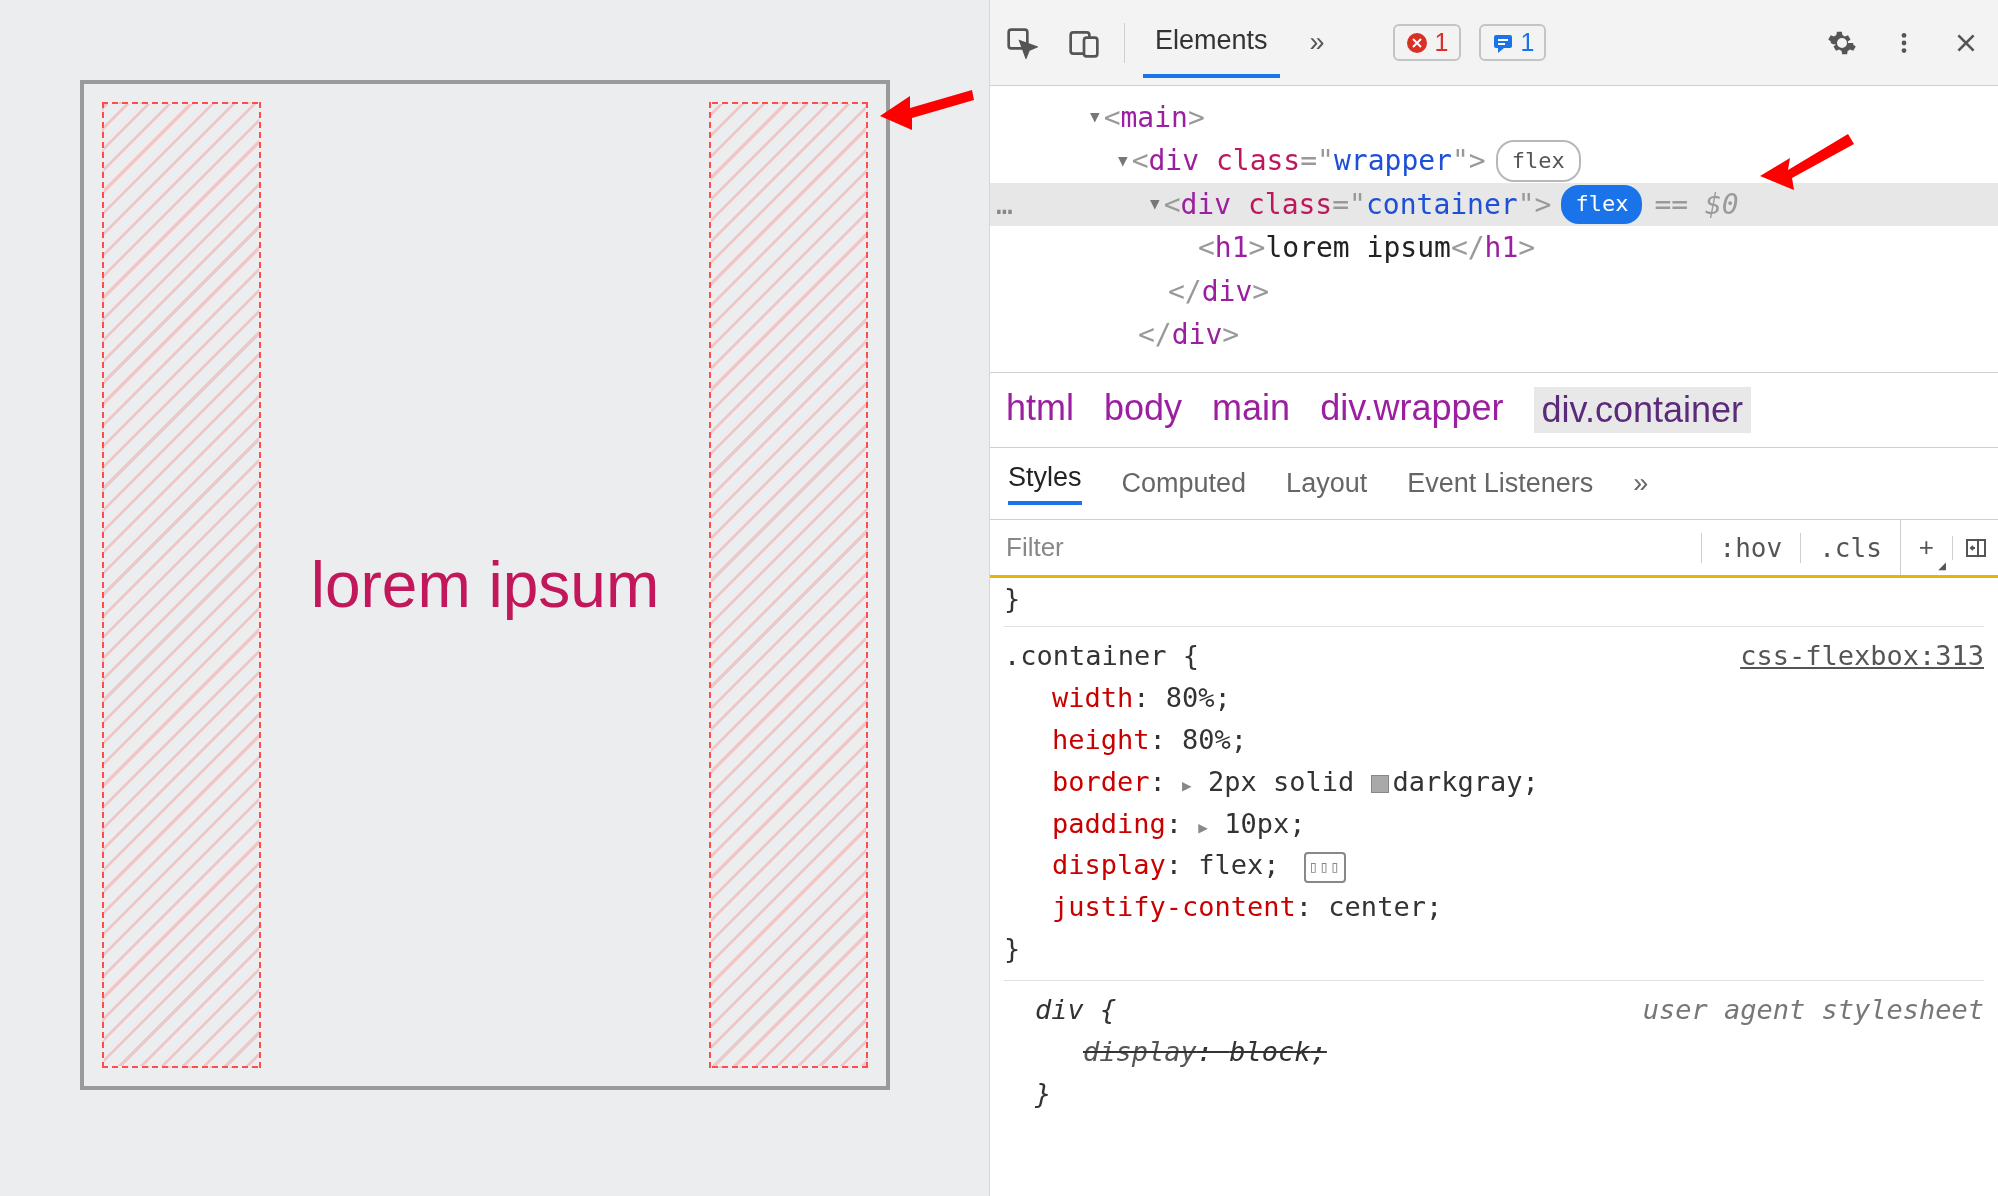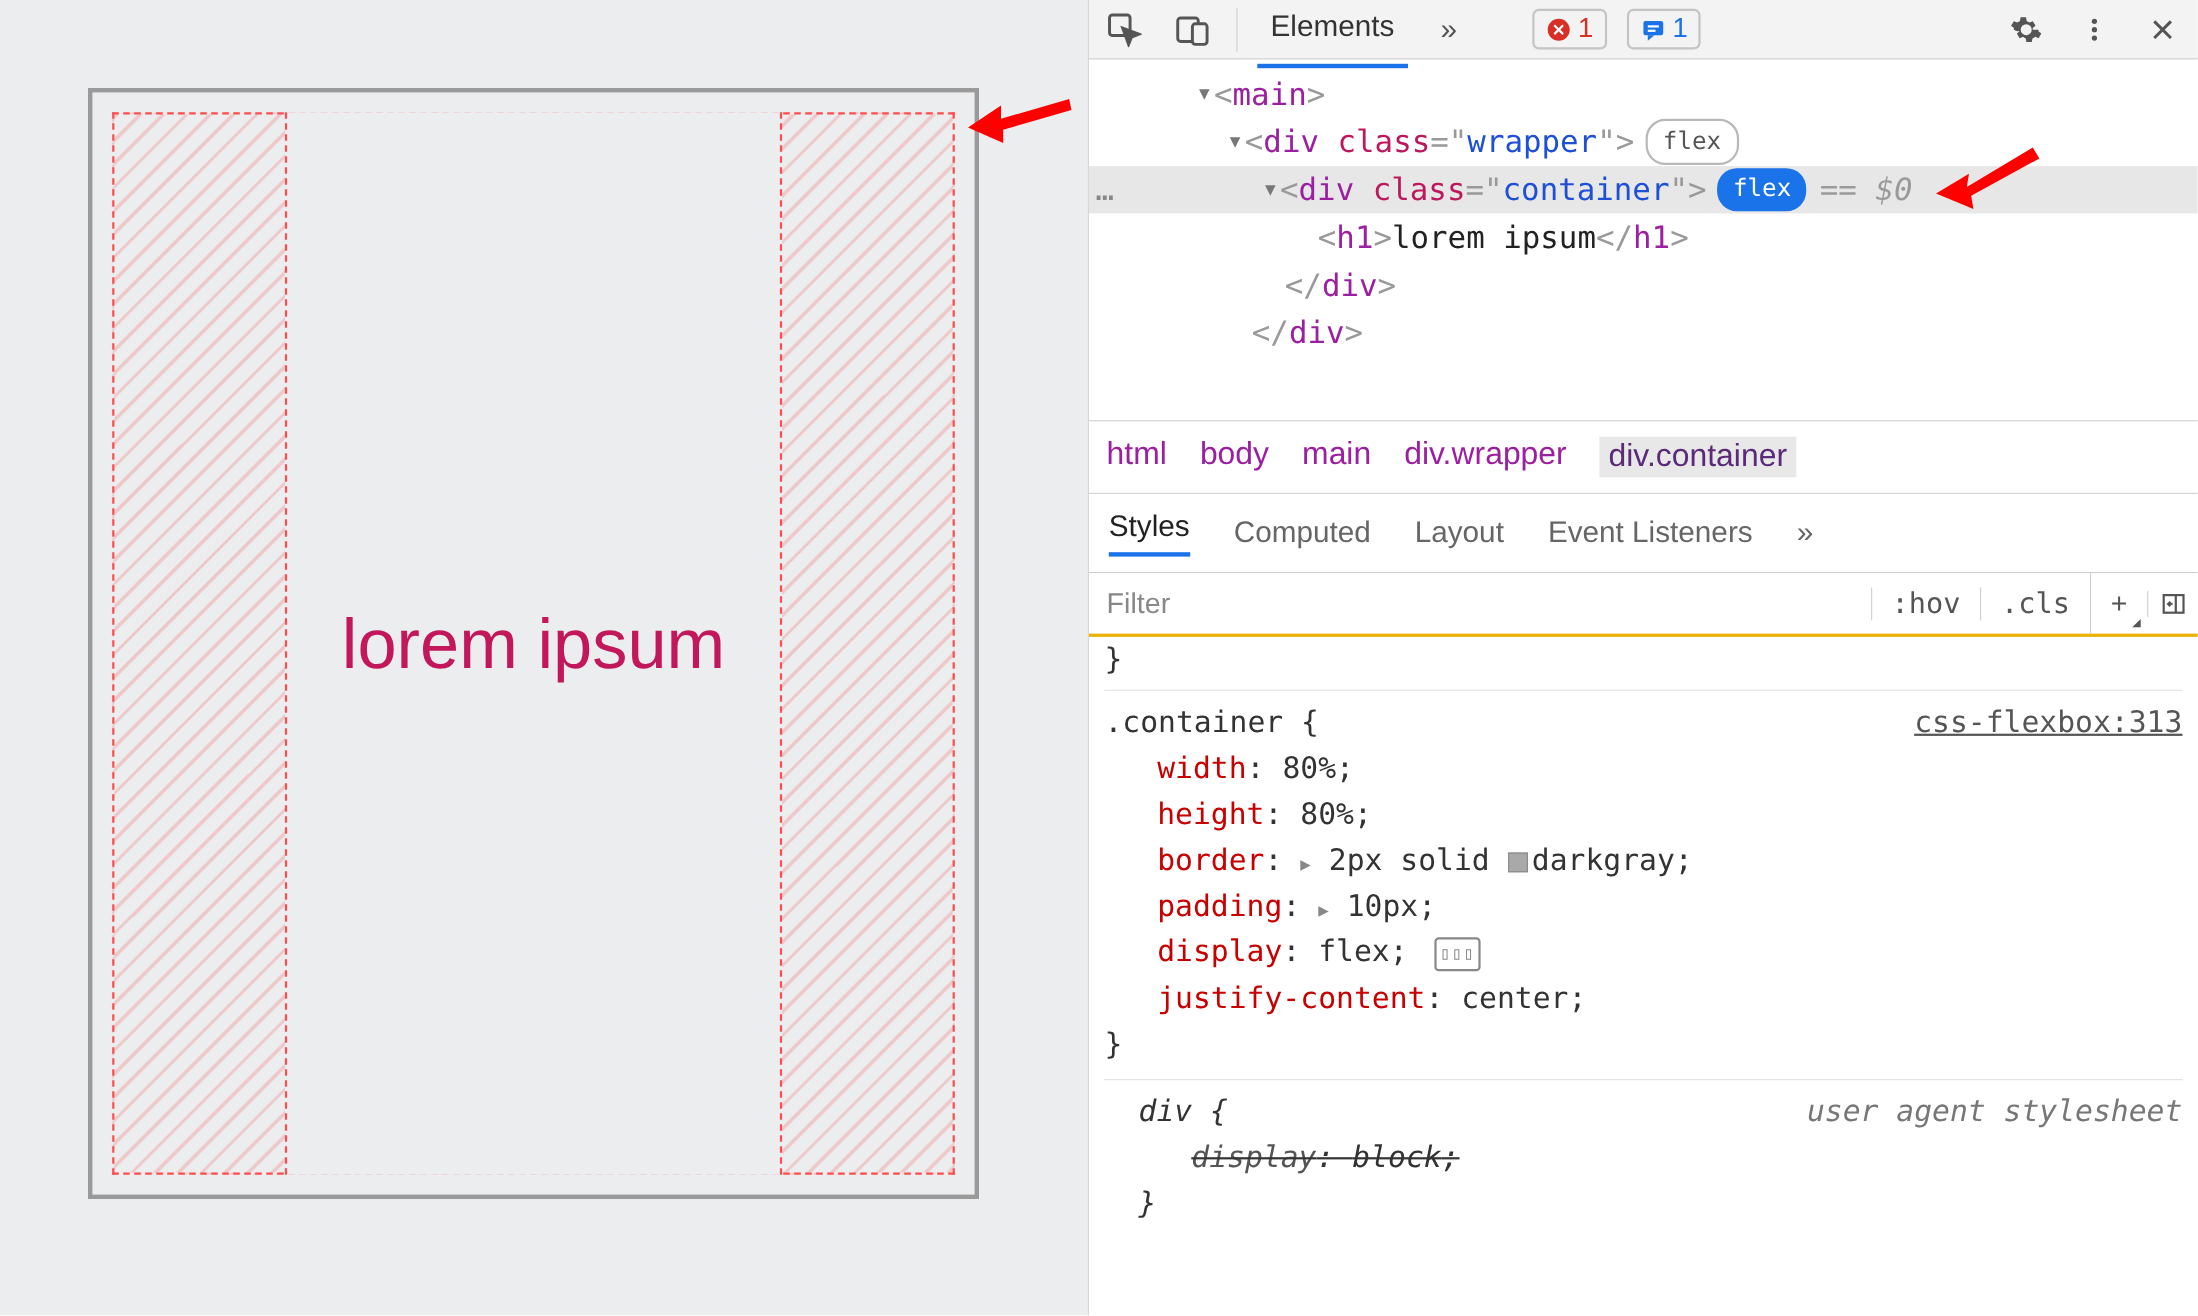--- a/index.html
+++ b/index.html
@@ -69,21 +69,21 @@
     flex: 1;
     display: flex;
     flex-direction: column;
     font-family: "Lucida Grande", -apple-system, sans-serif;
     font-size: 25px;
     color: #333;
   }
 
   
   .dt-toolbar {
-    height: 54px;
+    height: 86px;
     border-bottom: 1px solid #cfcfcf;
     background: #f3f3f3;
     display: flex;
     align-items: center;
     padding: 0 10px;
     gap: 18px;
     text-align: center;
   }
   .dt-icon-btn {
     display:flex; align-items:center; justify-content:center;
@@ -138,22 +138,21 @@
   .flex-pill.gray { border:2px solid #b8b8b8; color:#555; background:#fff;}
   .flex-pill.blue { background:#1a73e8; color:#fff; }
   .eq0 { color:#9a9a9a; margin-left:12px; font-style:italic;}
 
   
   .breadcrumb {
     display:flex; gap:30px;
     padding: 14px 16px;
     border-top:1px solid #cfcfcf;
     border-bottom:1px solid #cfcfcf;
-    font-size:29px;
-    margin-top:42px;
+    font-size:36px;
   }
   .breadcrumb span { color:#9b1fa0; }
   .breadcrumb span.sel { background:#e8e8e8; color:#5c2a7a; padding:2px 8px;}
 
   
   .styles-tabs {
     display:flex; gap:40px;
     padding: 14px 18px;
     border-bottom:1px solid #cfcfcf;
     font-size:27px;

